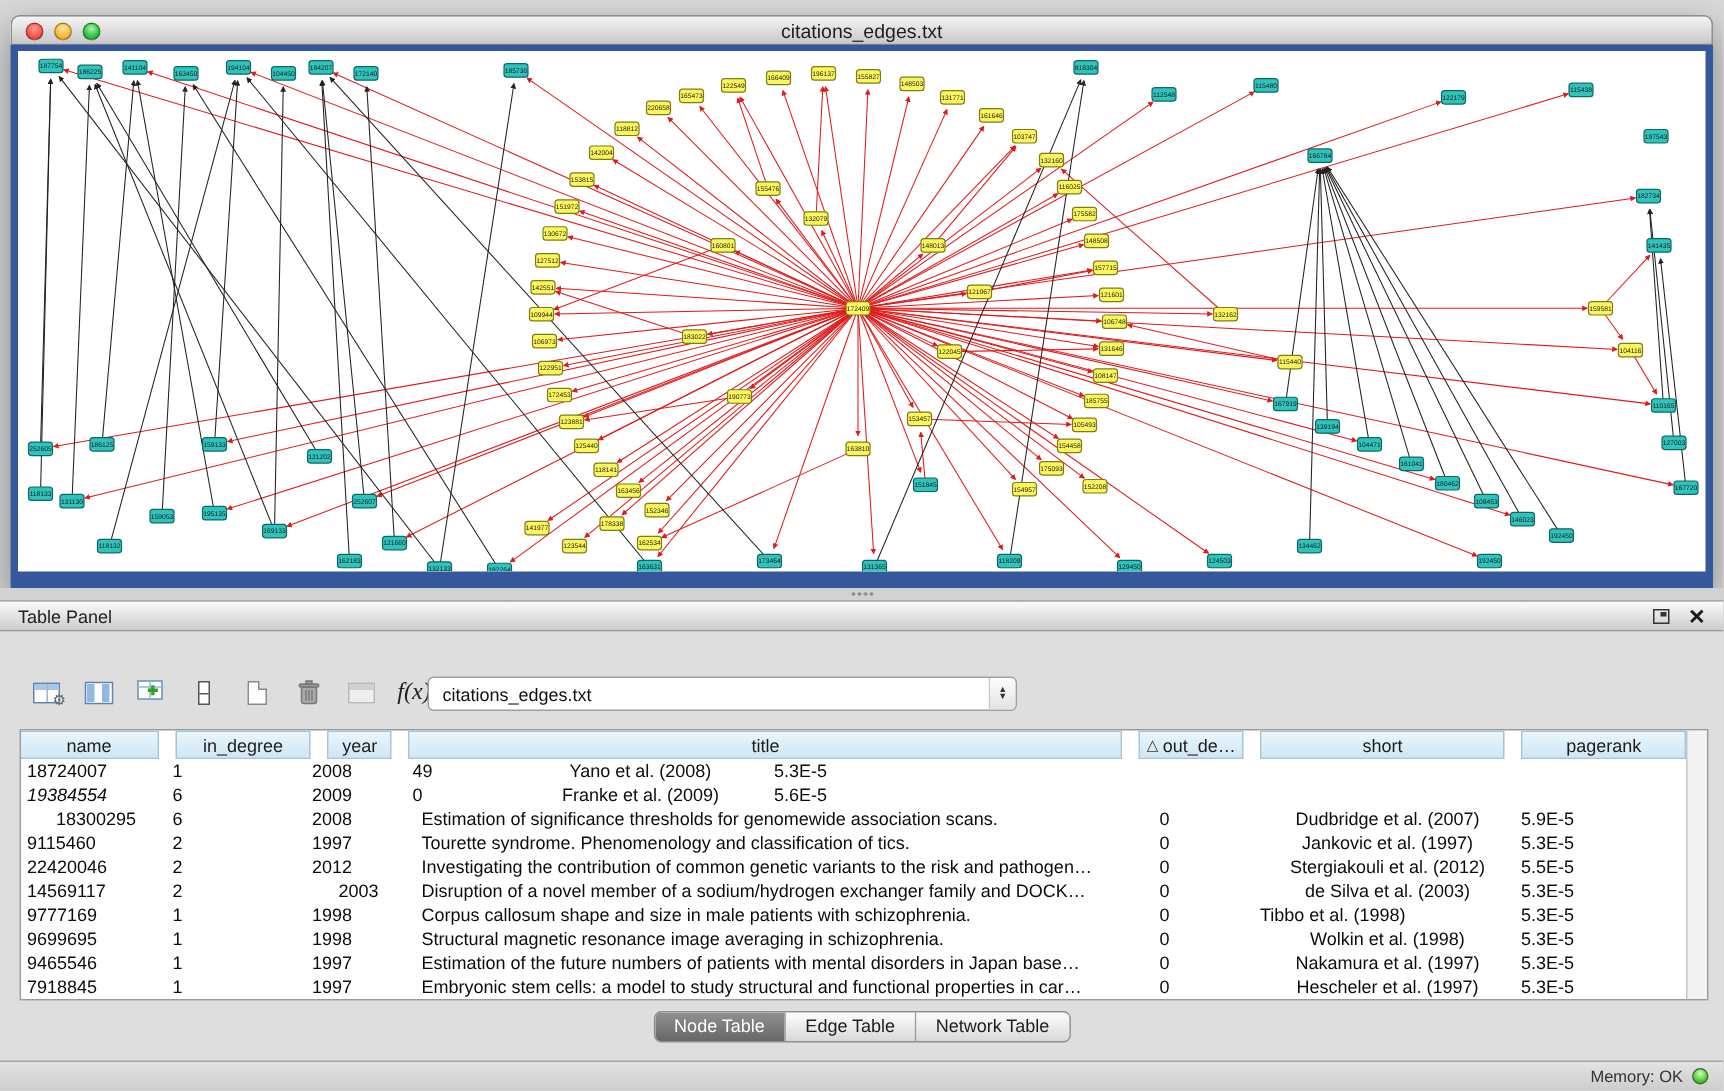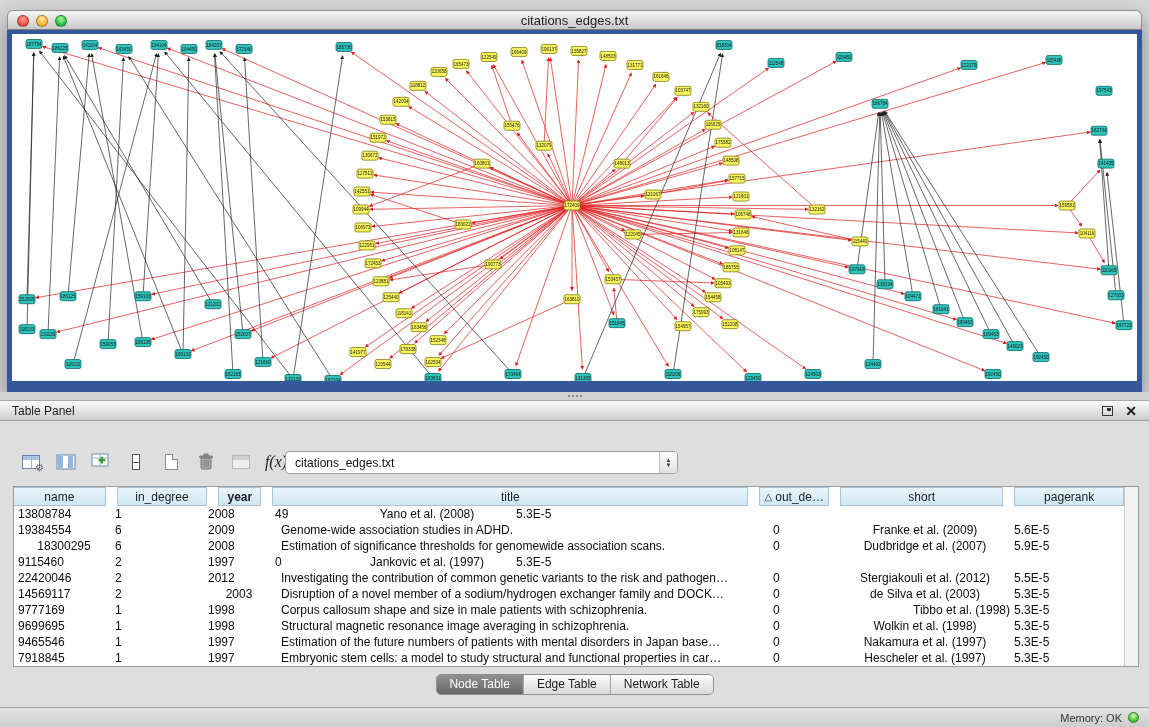--- a/index.html
+++ b/index.html
@@ -781,68 +781,68 @@
 </div>
 
 <div class="table-wrap">
   <div class="thead" id="thead">
       <div class="th" style="width: 97px;">
         <span>name</span>
       </div>
       <div class="th" style="width: 95px;">
         <span>in_degree</span>
       </div>
-      <div class="th" style="width: 45px; font-weight: bold;">
+      <div class="th" style="width: 45px;">
         <span>year</span>
       </div>
       <div class="th" style="width: 499px;">
         <span>title</span>
       </div>
       <div class="th" style="width: 73px;">
         <span class="sort">△</span>
         <span>out_de…</span>
       </div>
       <div class="th" style="width: 171px;">
         <span>short</span>
       </div>
       <div class="th" style="width: 115px;">
         <span>pagerank</span>
       </div>
     </div>
   <div class="tbody" id="tbody">
       <div class="tr">
-        <div class="td" style="width: 96px; text-align: left; padding-left: 4px;">13808784</div>
+        <div class="td" style="width: 96px; text-align: left; padding-left: 4px;">18724007</div>
         <div class="td" style="width: 94px; text-align: left; padding-left: 5px;">1</div>
         <div class="td" style="width: 66px; text-align: left; padding-left: 4px;">2008</div>
         <div class="td" style="width: 72px; text-align: left; padding-left: 5px;">49</div>
         <div class="td" style="width: 170px; text-align: center;">Yano et al. (2008)</div>
         <div class="td" style="width: 114px; text-align: left; padding-left: 4px;">5.3E-5</div>
       </div>
       <div class="tr">
-        <div class="td" style="width: 96px; text-align: left; padding-left: 4px;">19384554</div>
+        <div class="td" style="width: 96px; text-align: left; padding-left: 4px; font-style: italic;">19384554</div>
         <div class="td" style="width: 94px; text-align: left; padding-left: 5px;">6</div>
         <div class="td" style="width: 66px; text-align: left; padding-left: 4px;">2009</div>
-        <div class="td" style="width: 498px; text-align: left; padding-left: 11px;">Genome-wide association studies in ADHD.</div>
         <div class="td" style="width: 72px; text-align: left; padding-left: 5px;">0</div>
         <div class="td" style="width: 170px; text-align: center;">Franke et al. (2009)</div>
         <div class="td" style="width: 114px; text-align: left; padding-left: 4px;">5.6E-5</div>
       </div>
       <div class="tr">
         <div class="td" style="width: 96px; text-align: center; padding-left: 4px;">18300295</div>
         <div class="td" style="width: 94px; text-align: left; padding-left: 5px;">6</div>
         <div class="td" style="width: 66px; text-align: left; padding-left: 4px;">2008</div>
         <div class="td" style="width: 498px; text-align: left; padding-left: 11px;">Estimation of significance thresholds for genomewide association scans.</div>
         <div class="td" style="width: 72px; text-align: left; padding-left: 5px;">0</div>
         <div class="td" style="width: 170px; text-align: center;">Dudbridge et al. (2007)</div>
         <div class="td" style="width: 114px; text-align: left; padding-left: 4px;">5.9E-5</div>
       </div>
       <div class="tr">
         <div class="td" style="width: 96px; text-align: left; padding-left: 4px;">9115460</div>
         <div class="td" style="width: 94px; text-align: left; padding-left: 5px;">2</div>
         <div class="td" style="width: 66px; text-align: left; padding-left: 4px;">1997</div>
+        <div class="td" style="width: 498px; text-align: left; padding-left: 11px;">Tourette syndrome. Phenomenology and classification of tics.</div>
         <div class="td" style="width: 72px; text-align: left; padding-left: 5px;">0</div>
         <div class="td" style="width: 170px; text-align: center;">Jankovic et al. (1997)</div>
         <div class="td" style="width: 114px; text-align: left; padding-left: 4px;">5.3E-5</div>
       </div>
       <div class="tr">
         <div class="td" style="width: 96px; text-align: left; padding-left: 4px;">22420046</div>
         <div class="td" style="width: 94px; text-align: left; padding-left: 5px;">2</div>
         <div class="td" style="width: 66px; text-align: left; padding-left: 4px;">2012</div>
         <div class="td" style="width: 498px; text-align: left; padding-left: 11px;">Investigating the contribution of common genetic variants to the risk and pathogen…</div>
         <div class="td" style="width: 72px; text-align: left; padding-left: 5px;">0</div>
@@ -857,21 +857,21 @@
         <div class="td" style="width: 72px; text-align: left; padding-left: 5px;">0</div>
         <div class="td" style="width: 170px; text-align: center;">de Silva et al. (2003)</div>
         <div class="td" style="width: 114px; text-align: left; padding-left: 4px;">5.3E-5</div>
       </div>
       <div class="tr">
         <div class="td" style="width: 96px; text-align: left; padding-left: 4px;">9777169</div>
         <div class="td" style="width: 94px; text-align: left; padding-left: 5px;">1</div>
         <div class="td" style="width: 66px; text-align: left; padding-left: 4px;">1998</div>
         <div class="td" style="width: 498px; text-align: left; padding-left: 11px;">Corpus callosum shape and size in male patients with schizophrenia.</div>
         <div class="td" style="width: 72px; text-align: left; padding-left: 5px;">0</div>
-        <div class="td" style="width: 170px; text-align: right;">Tibbo et al. (1998)</div>
+        <div class="td" style="width: 170px; text-align: left;">Tibbo et al. (1998)</div>
         <div class="td" style="width: 114px; text-align: left; padding-left: 4px;">5.3E-5</div>
       </div>
       <div class="tr">
         <div class="td" style="width: 96px; text-align: left; padding-left: 4px;">9699695</div>
         <div class="td" style="width: 94px; text-align: left; padding-left: 5px;">1</div>
         <div class="td" style="width: 66px; text-align: left; padding-left: 4px;">1998</div>
         <div class="td" style="width: 498px; text-align: left; padding-left: 11px;">Structural magnetic resonance image averaging in schizophrenia.</div>
         <div class="td" style="width: 72px; text-align: left; padding-left: 5px;">0</div>
         <div class="td" style="width: 170px; text-align: center;">Wolkin et al. (1998)</div>
         <div class="td" style="width: 114px; text-align: left; padding-left: 4px;">5.3E-5</div>

